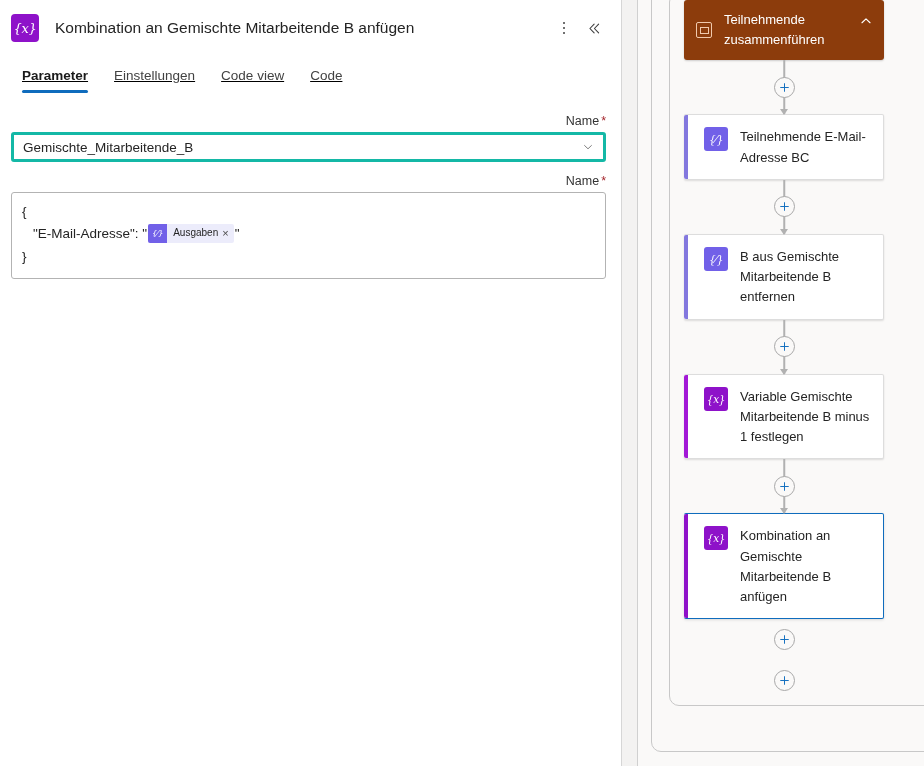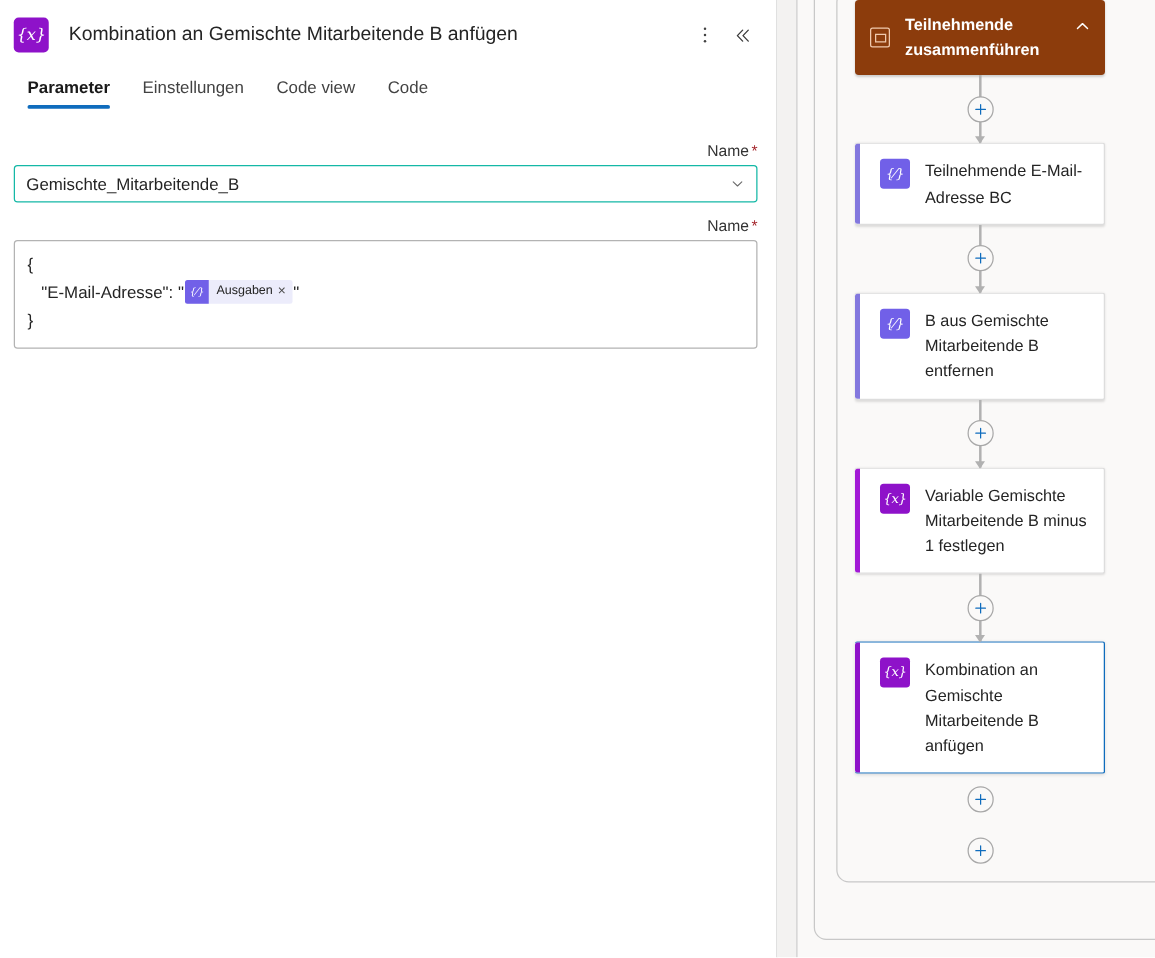--- a/index.html
+++ b/index.html
@@ -63,25 +63,26 @@
     flex: 0 0 auto;
     cursor: pointer;
     border-radius: 3px;
   }
   .more-dots { display: flex; flex-direction: column; gap: 2.5px; align-items: center; }
   .more-dots i { width: 2.5px; height: 2.5px; border-radius: 50%; background: #424242; display: block; }
 
   
   .tabs {
     display: flex;
-    align-items: flex-start;
+    align-items: center;
     height: 40px;
     padding: 0 12px;
     gap: 6px;
     margin-top: 2px;
+    text-decoration: underline;
   }
   .tab {
     position: relative;
     padding: 4px 10px 10px 10px;
     font-size: 13.5px;
     color: #424242;
     cursor: pointer;
     white-space: nowrap;
   }
   .tab.active { color: #1a1a1a; font-weight: 700; }
@@ -102,21 +103,21 @@
     color: #333333;
     margin-bottom: 4px;
     display: block;
     text-align: right;
   }
   .req { color: #a4262c; margin-left: 2px; }
 
   .combo {
     position: relative;
     height: 30px;
-    border: 1px solid #14b8a6;
+    border: 3px solid #14b8a6;
     border-radius: 3px;
     background: #ffffff;
     display: flex;
     align-items: center;
     padding: 0 30px 0 9px;
     cursor: text;
   }
   .combo-value {
     font-size: 13.5px;
     color: #242424;
@@ -293,21 +294,21 @@
   }
   .node-scope .scope-ico::after {
     content: "";
     position: absolute;
     left: 2.5px; right: 2.5px; top: 3.5px; bottom: 3.5px;
     border: 1.2px solid #f0c9ad;
   }
   .node-scope .scope-title {
     color: #ffffff;
     font-size: 13px;
-    font-weight: 700;
+    font-weight: 400;
     line-height: 1.55;
     flex: 1 1 auto;
     padding-right: 16px;
   }
   .node-scope .chev-up {
     position: absolute;
     right: 11px; top: 14px;
     color: #ffffff;
   }
 

